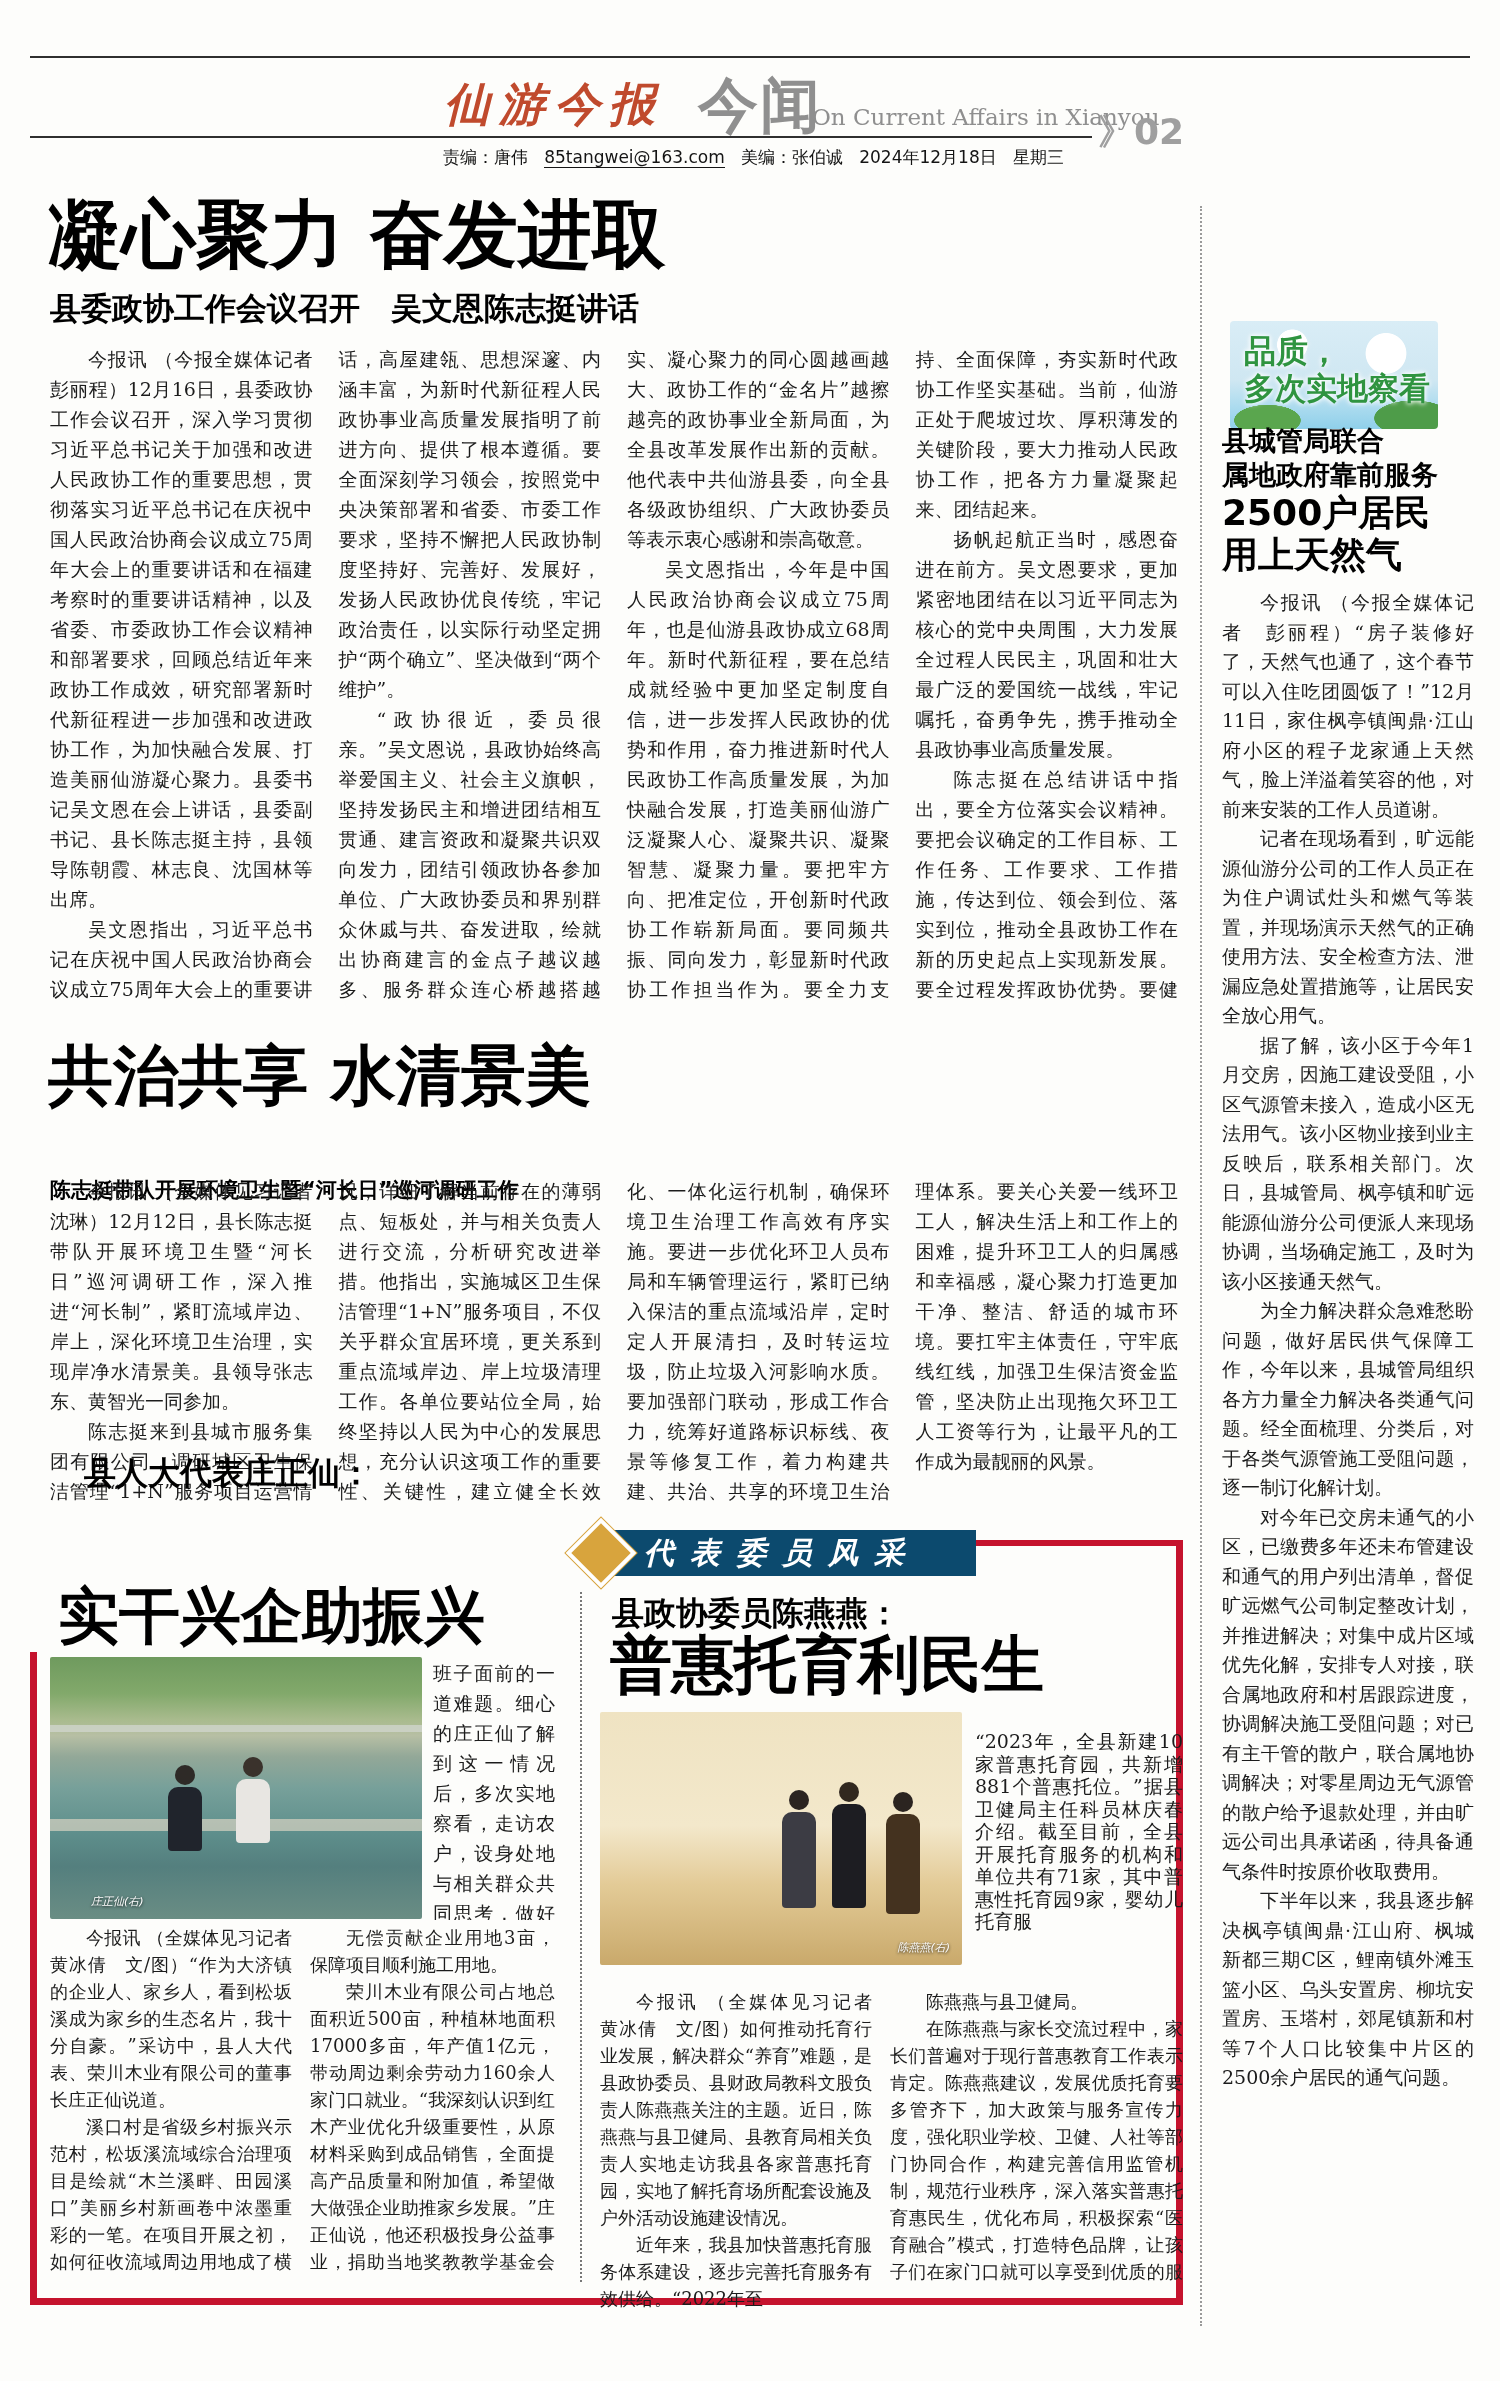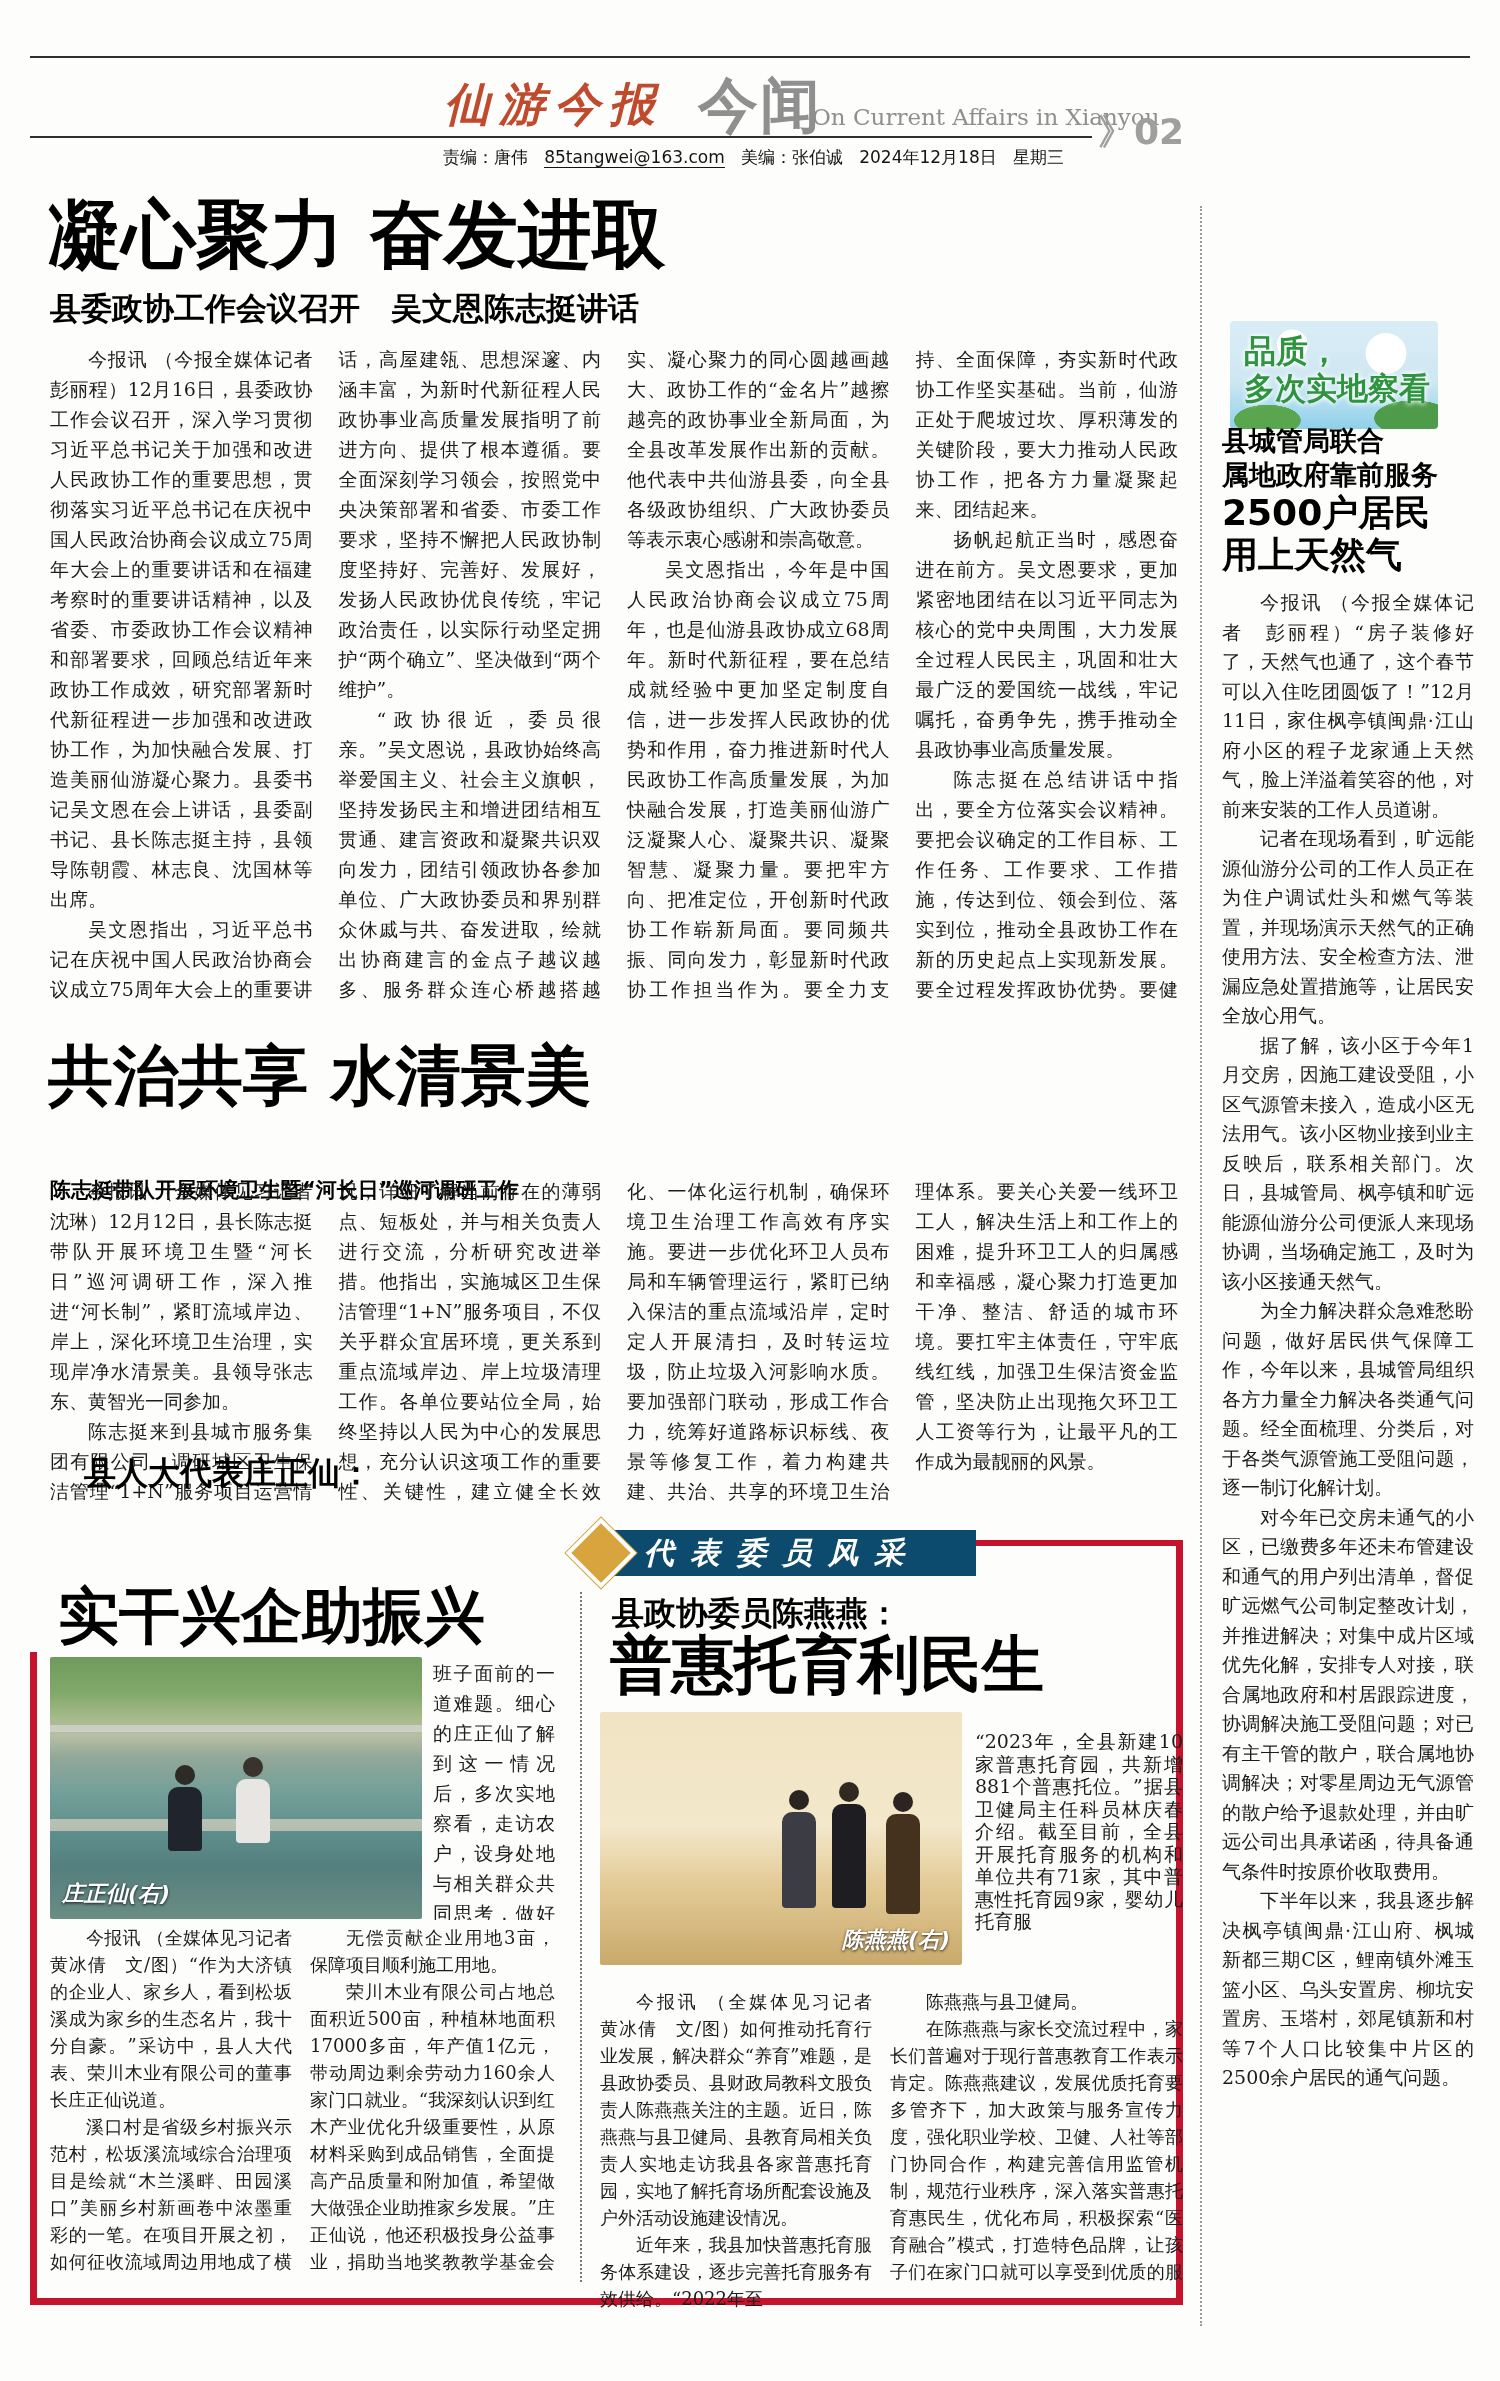--- a/index.html
+++ b/index.html
@@ -49,21 +49,21 @@
   .photo1 .bridge{position:absolute;left:0;top:26%;width:100%;height:7px;background:#cfd4cc;opacity:.8;}
   .photo1 .bank{position:absolute;left:0;top:62%;width:100%;height:12px;background:#d8d3c2;opacity:.7;}
   .photo2{background:
       radial-gradient(120px 90px at 20% 30%, #f7eed6 0 60%, transparent 62%),
       linear-gradient(180deg,#efe3c2 0%,#f3e8cb 45%,#d9bd86 70%,#c7a express 100%);
       background:linear-gradient(180deg,#efe3c2 0%,#f3e8cb 45%,#e3cb97 68%,#c9a96b 100%);}
   .fig{position:absolute;}
   .fig .head{width:20px;height:20px;border-radius:50%;margin:0 auto;}
   .fig .trunk{width:34px;height:64px;border-radius:10px 10px 4px 4px;margin-top:2px;}
   .caption{position:absolute;font-family:"DejaVu Sans",sans-serif;font-style:italic;
-           font-weight:700;color:#fff;font-size:22px;text-shadow:0 1px 3px rgba(0,0,0,.85);}
+           font-weight:400;color:#fff;font-size:11px;text-shadow:0 1px 3px rgba(0,0,0,.85);margin-left:29px;}
   .dotted-v{border-left:2px dotted #777;}
   .narrow-col{text-align:justify;overflow:hidden;}
 </style>
 </head>
 <body>
 
 <div id="page">
 
   <div class="abs rule" style="left:30px;top:56px;width:1440px;height:2px;"></div>
 

